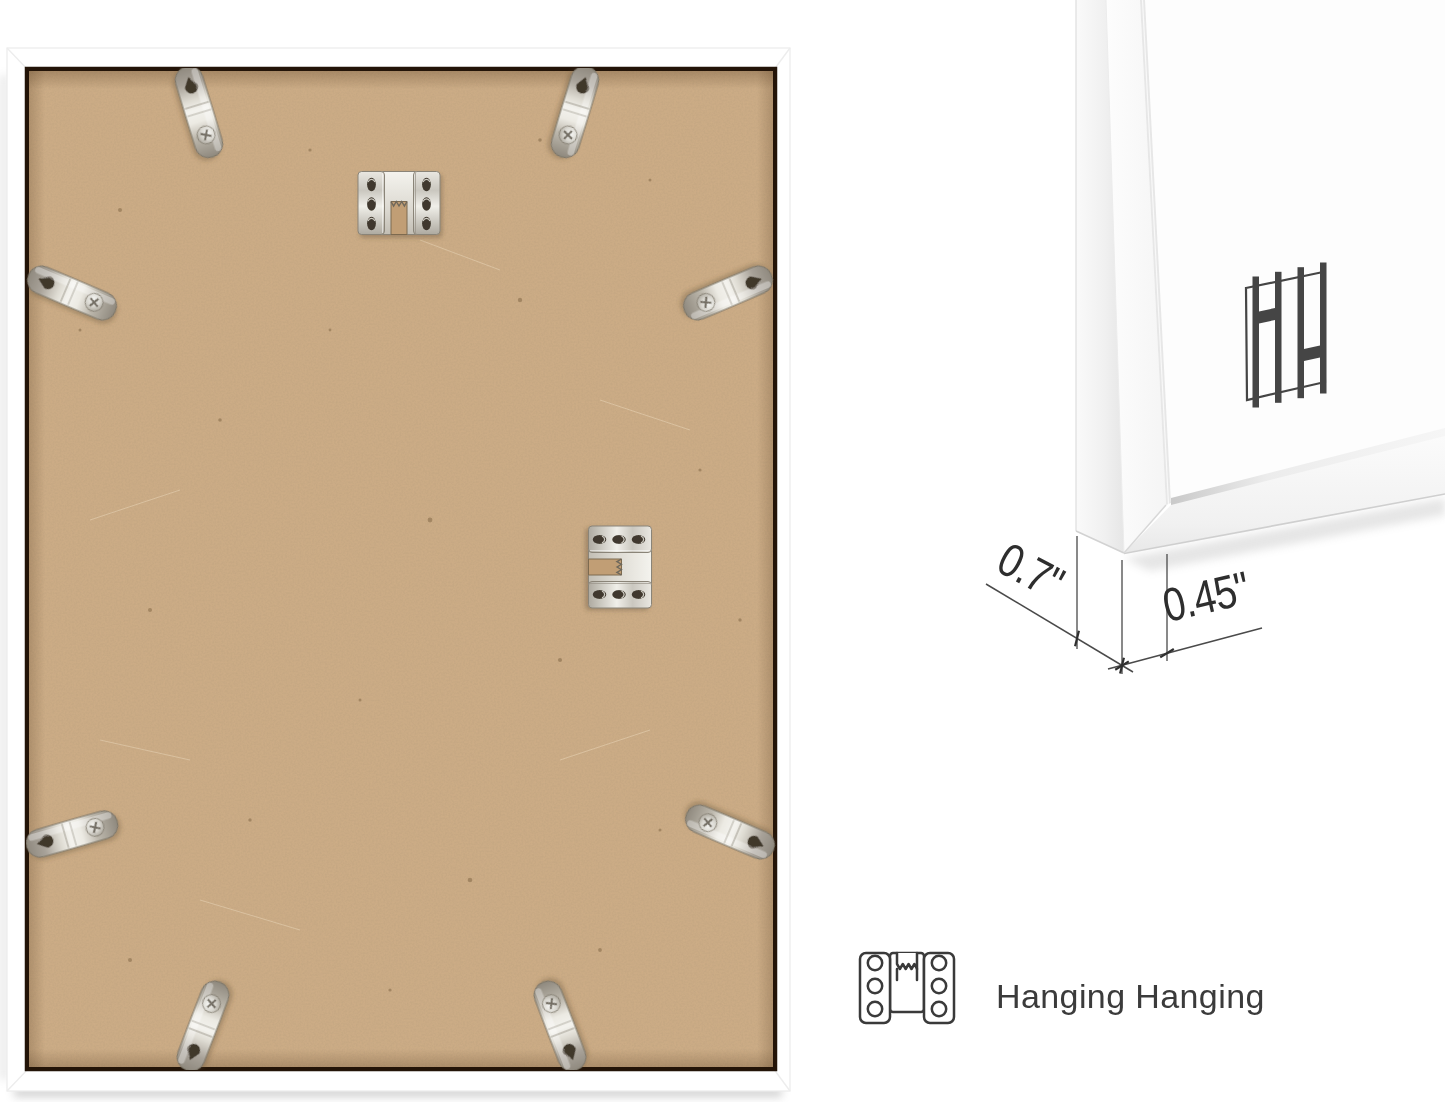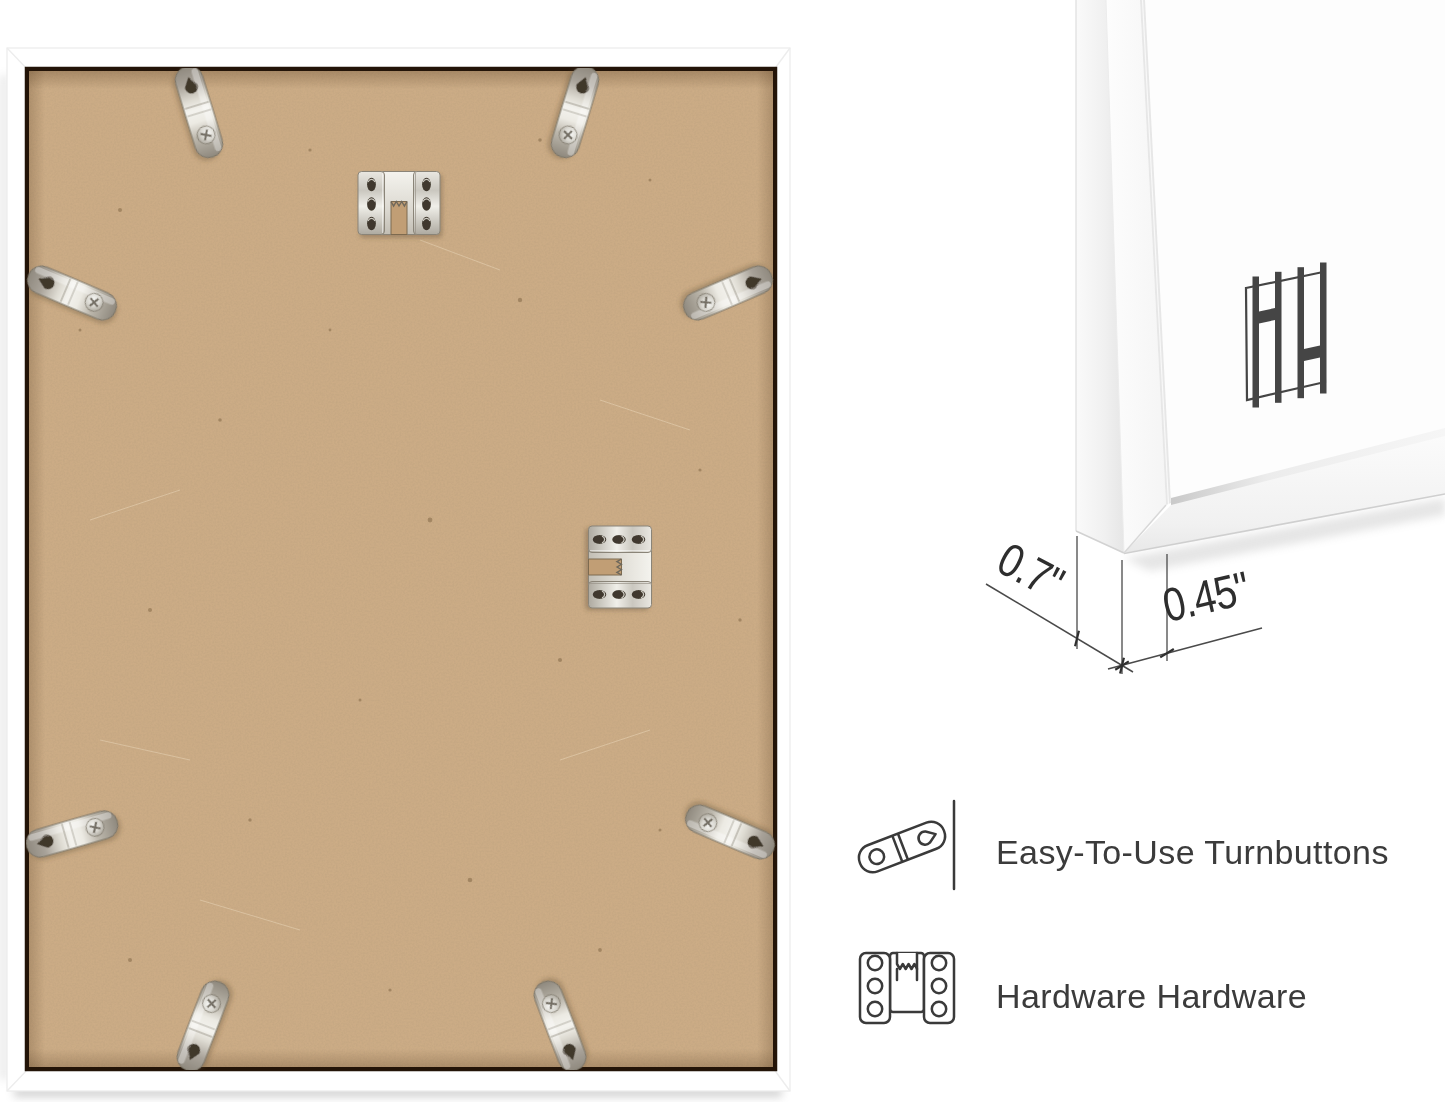--- a/index.html
+++ b/index.html
@@ -260,49 +260,34 @@
         <line x1="1115.2" y1="669.8" x2="1128.8" y2="661.4"></line>
         <line x1="1160.2" y1="657.4" x2="1173.8" y2="649"></line>
       </g>
     </g>
     <g fill="#2e2e2e" font-size="47" letter-spacing="-1">
       <text transform="translate(1030 572) rotate(28) scale(0.84 1)" text-anchor="middle" dy="15">0.7"</text>
       <text transform="translate(1206 598) rotate(-13) scale(0.84 1)" text-anchor="middle" dy="15">0.45"</text>
     </g>
   </svg>
 
-  <div class="feature-row" style="top:795px;height:105px">
-    <svg width="104" height="100" viewBox="0 0 104 100">
-      <g fill="none" stroke="#3a3a3a" stroke-width="2.5" stroke-linejoin="round" stroke-linecap="round">
-        <line x1="99" y1="6" x2="99" y2="94"></line>
-        <g transform="translate(47 52) rotate(-21)">
-          <rect x="-45" y="-14" width="90" height="28" rx="13.5"></rect>
-          <circle cx="-27" cy="0" r="7.3"></circle>
-          <line x1="-5" y1="-13" x2="-5" y2="13"></line>
-          <line x1="1" y1="-13" x2="1" y2="13"></line>
-          <path d="M 36,0 L 27.5,-6 A 6.6 6.6 0 1 0 27.5,6 Z"></path>
-        </g>
-      </g>
-    </svg>
-    <span class="feature-label" style="top:38px">Easy-To-Use Turnbuttons</span>
-  </div>
 
   <div class="feature-row" style="top:950px;height:90px">
     <svg width="104" height="84" viewBox="0 0 104 84">
       <g fill="#ffffff" stroke="#3a3a3a" stroke-width="2.5" stroke-linejoin="round" stroke-linecap="round">
         <rect x="35" y="3" width="34" height="59" rx="3"></rect>
         <rect x="5" y="3" width="30" height="70" rx="6"></rect>
         <rect x="69" y="3" width="30" height="70" rx="6"></rect>
         <path d="M42,3 L42,14 l2.9,5 2.9,-5 2.9,5 2.9,-5 2.9,5 2.9,-5 2.6,5 L62,14 L62,3"></path>
         <line x1="42" y1="19" x2="42" y2="30"></line>
         <line x1="62" y1="19" x2="62" y2="30"></line>
         <circle cx="20" cy="13" r="7.2"></circle>
           <circle cx="20" cy="36" r="7.2"></circle>
           <circle cx="20" cy="59" r="7.2"></circle>
         <circle cx="84" cy="13" r="7.2"></circle>
           <circle cx="84" cy="36" r="7.2"></circle>
           <circle cx="84" cy="59" r="7.2"></circle>
       </g>
     </svg>
-    <span class="feature-label" style="top:27px">Hardware Hardware</span>
+    <span class="feature-label" style="top:27px">Hanging Hanging</span>
   </div>
 
 </div>
 
 </body></html>

